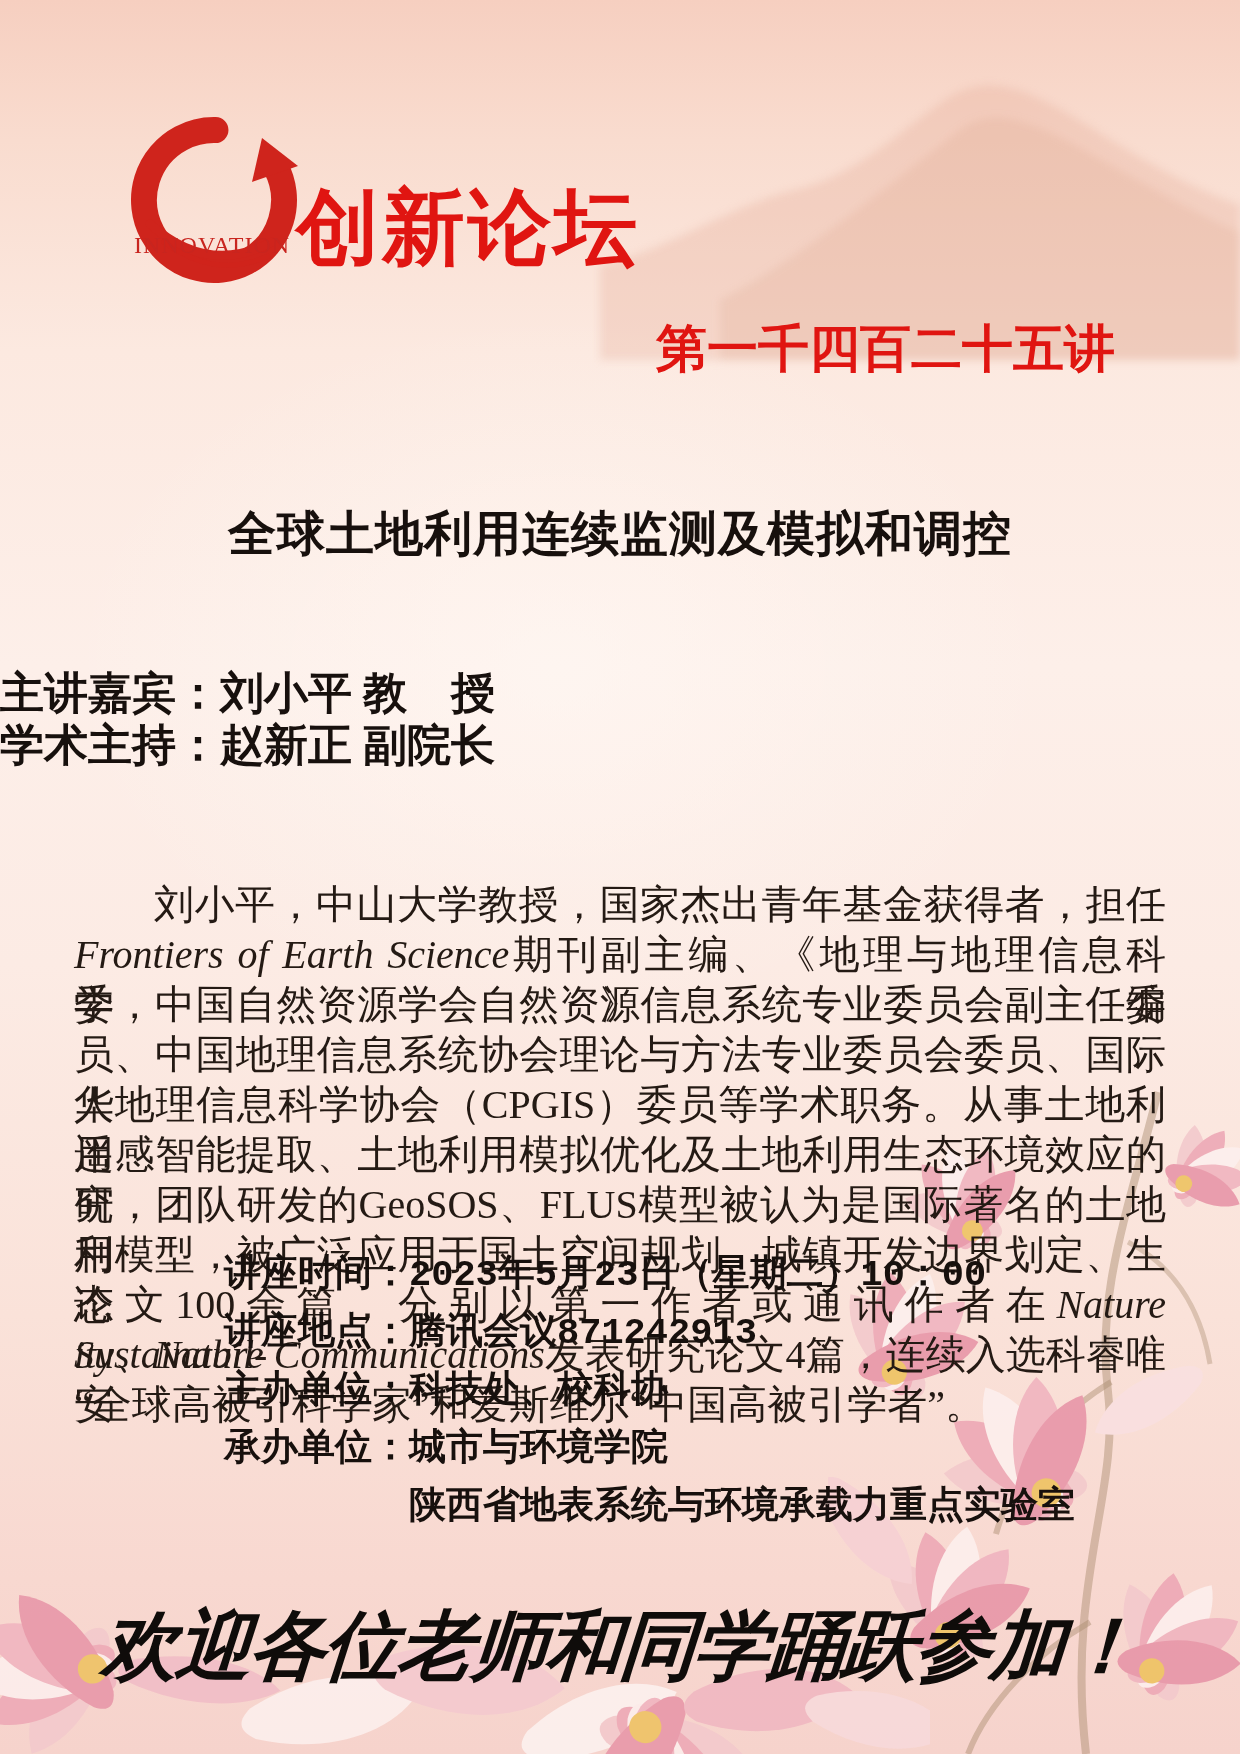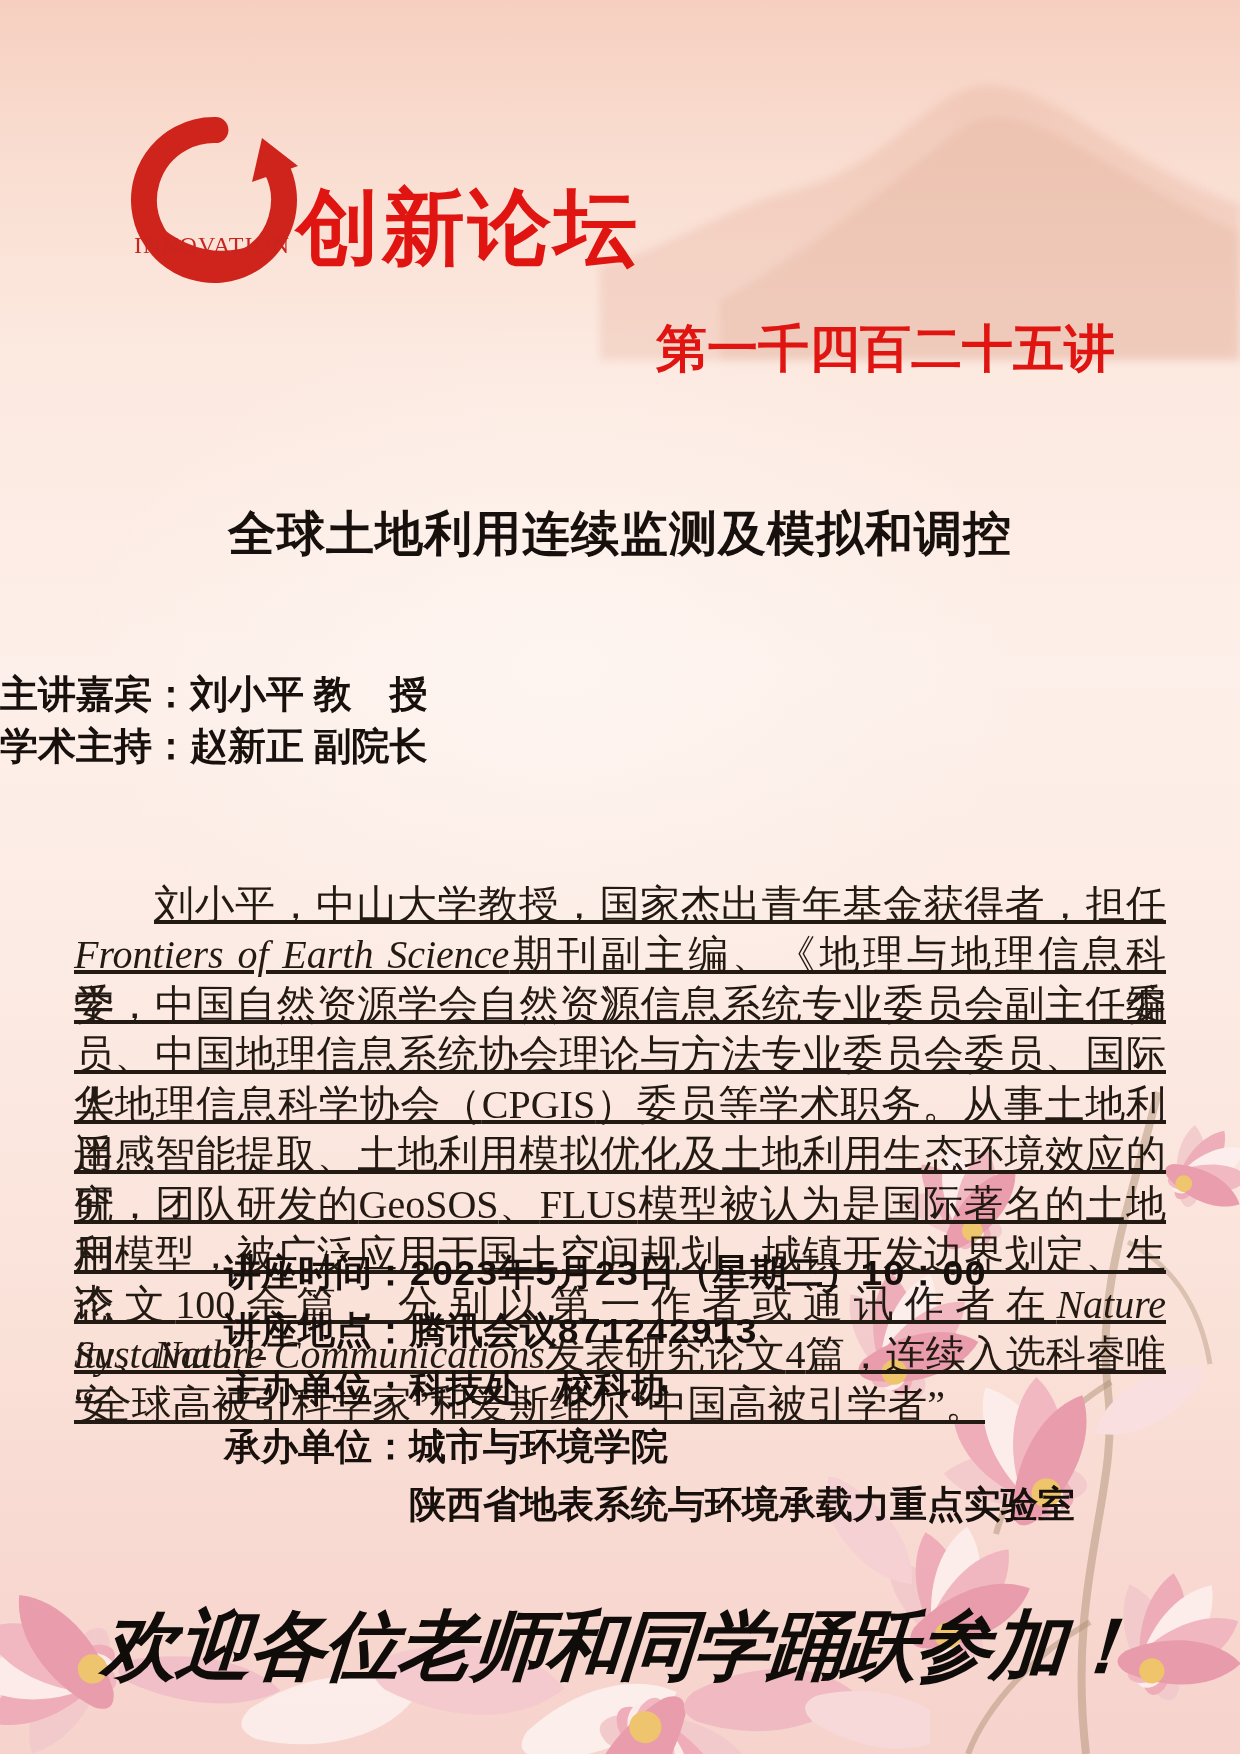--- a/index.html
+++ b/index.html
@@ -20,25 +20,25 @@
   .forum-title{position:absolute;left:296px;top:146px;
     font-family:"Liberation Sans",sans-serif;font-weight:800;font-size:83px;
     color:#e01511;letter-spacing:3px;white-space:nowrap;}
   .lecture-no{position:absolute;left:656px;top:176px;
     font-family:"Liberation Sans",sans-serif;font-weight:800;font-size:51px;
     color:#e01511;letter-spacing:0px;white-space:nowrap;}
   
   .main-title{position:absolute;left:0;right:14px;top:294px;text-align:center;
     font-size:48px;font-weight:700;color:#17100d;letter-spacing:1px;}
   .speakers{position:absolute;left:50%;top:396px;transform:translateX(-50%);
-    font-size:38px;font-weight:700;color:#17100d;line-height:52px;white-space:nowrap;text-align:left;}
+    font-size:44px;font-weight:700;color:#17100d;line-height:52px;white-space:nowrap;text-align:left;}
   
   .bio{position:absolute;left:74px;width:1092px;top:504px;
     font-size:40px;color:#241a14;line-height:50px;}
-  .bio-line{text-align:justify;text-align-last:justify;height:50px;overflow:visible;text-decoration:underline;}
+  .bio-line{text-align:justify;text-align-last:justify;height:50px;overflow:visible;}
   .bio-line.indent{text-indent:2em;}
   .bio-line.last{text-align-last:left;}
   .seg-si{font-style:italic;}
   .seg-sr{font-style:normal;}
   
   .details{position:absolute;left:224px;top:1246px;font-size:37px;font-weight:700;
     color:#17100d;line-height:58px;white-space:nowrap;z-index:3;font-family:Liberation Mono, monospace;}
   .detail-label{display:inline-block;width:5em;}
   
   .welcome{position:absolute;left:0;right:0;top:1596px;text-align:center;z-index:4;

